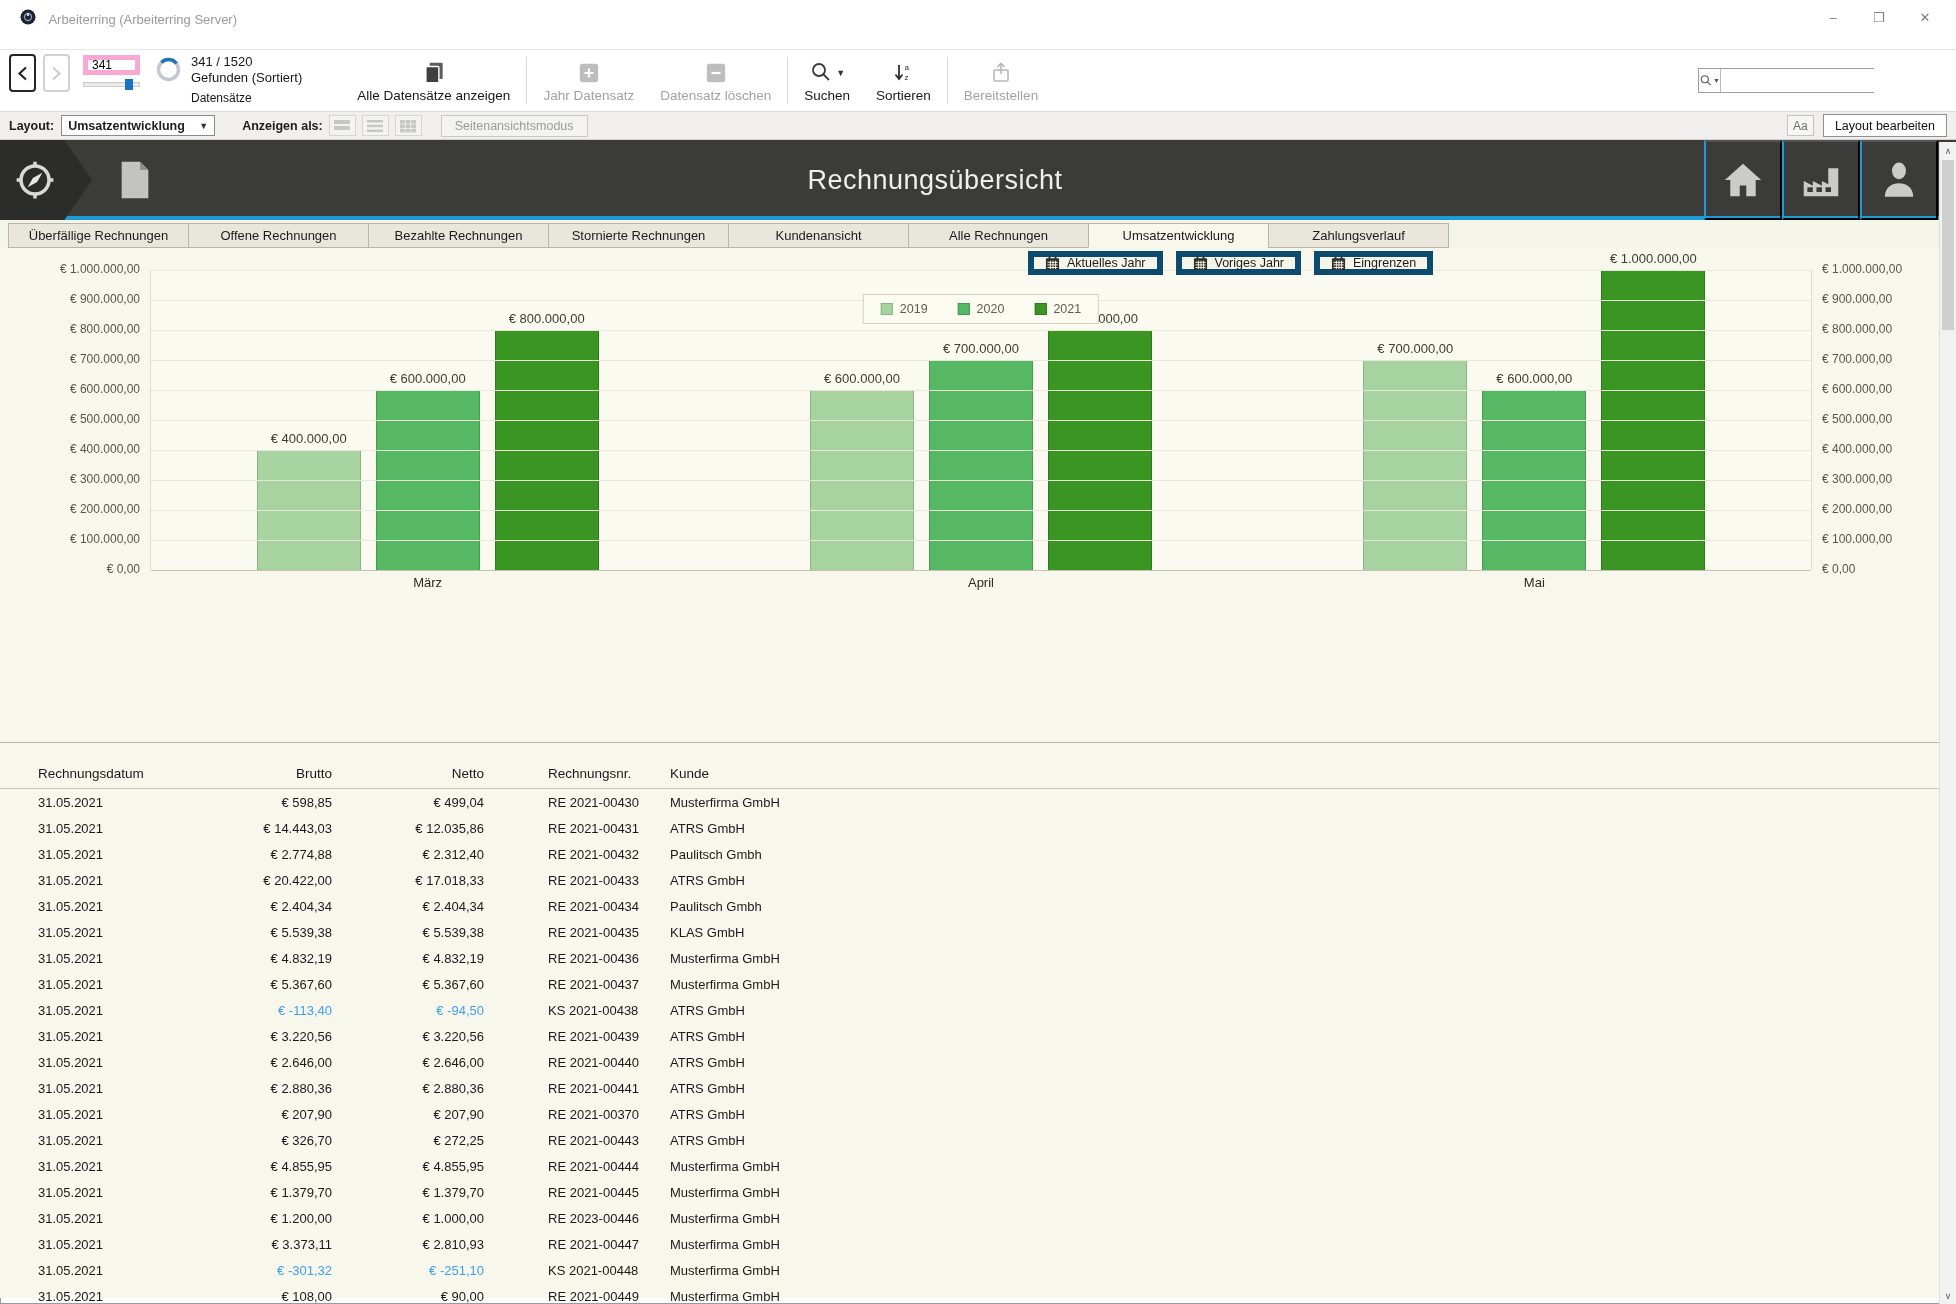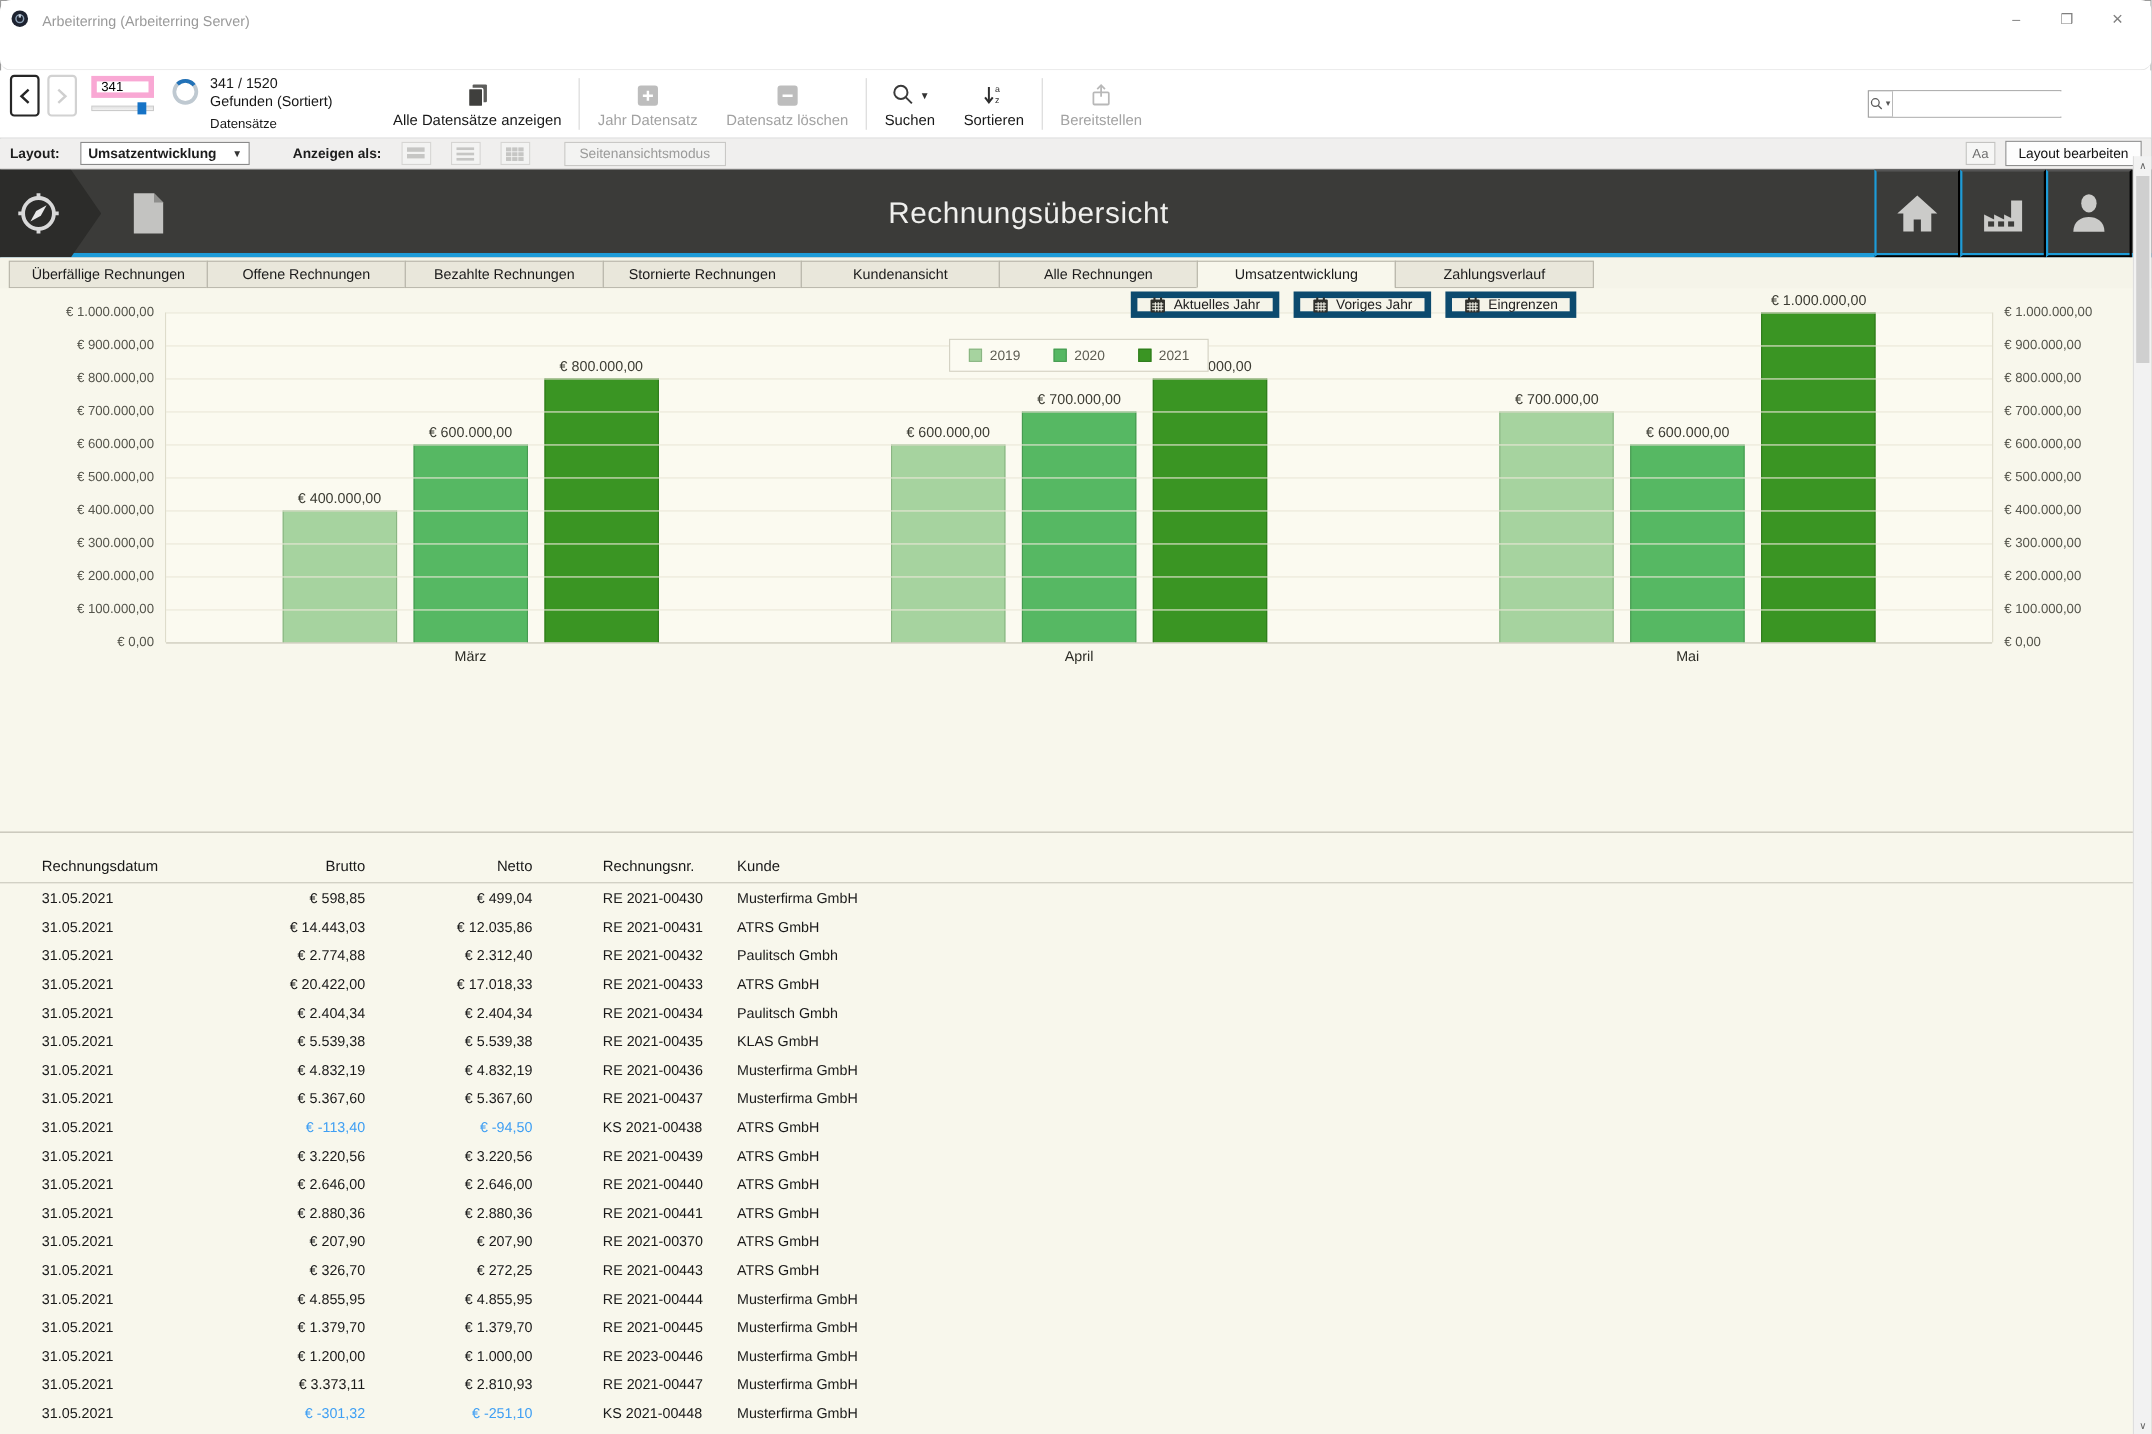--- a/index.html
+++ b/index.html
@@ -1,21 +1,21 @@
 <!DOCTYPE html>
 <html><head>
 <meta charset="utf-8">
 <style>
   html,body{margin:0;padding:0;background:#d8d8d8;}
   *{box-sizing:border-box;}
   .window{width:1956px;height:1304px;position:relative;background:#ffffff;overflow:hidden;
     font-family:"Liberation Sans",sans-serif;box-shadow:inset 0 0 0 1px #9b9b9b;}
 
   
-  .titlebar{height:64px;position:relative;padding:9px 0 0 10px;border-bottom:1px solid #e6e6e6;background:#fff;border-radius:10px;}
+  .titlebar{height:50px;position:relative;padding:9px 0 0 20px;border-bottom:1px solid #e6e6e6;background:#fff;}
   .app-icon{display:inline-block;vertical-align:middle;}
   .win-title{vertical-align:middle;margin-left:8px;font-size:13px;color:#9a9a9a;}
   .win-controls{position:absolute;top:4px;right:8px;display:flex;}
   .win-btn{width:46px;height:26px;display:flex;align-items:center;justify-content:center;color:#7f7f7f;font-size:13px;}
 
   
   .toolbar{height:62px;display:flex;align-items:stretch;border-bottom:1px solid #d9d9d9;background:#fff;position:relative;}
   .navgrp{display:flex;gap:7px;margin:4px 0 0 9px;align-items:flex-start;}
   .nav-btn{width:27px;height:38px;border:2px solid #262626;border-radius:4px;background:#fff;display:flex;align-items:center;justify-content:center;color:#262626;padding:0;}
   .nav-btn.disabled{border-color:#d2d2d2;color:#cfcfcf;}
@@ -30,21 +30,21 @@
   .tool-item .ticon{flex:1;display:flex;align-items:center;}
   .tool-item.disabled{color:#a2a2a2;}
   .tool-item.show-all{margin-left:42px;}
   .sep{width:1px;background:#d8d8d8;margin:7px 3px;}
   .caret{font-size:9px;color:#333;margin-left:3px;}
   .quickfind{position:absolute;right:82px;top:18px;width:176px;height:25px;border:1px solid #9f9f9f;display:flex;background:#fff;}
   .qf-cell{width:27px;border-right:1px solid #b9b9b9;display:flex;align-items:center;justify-content:center;}
   .quickfind input{flex:1;border:none;outline:none;font-size:12px;padding:0 5px;font-family:"Liberation Sans",sans-serif;}
 
   
-  .layoutbar{height:28px;background:#f0efee;border-bottom:1px solid #d2d1cf;display:flex;align-items:center;padding:0 9px;font-size:12.5px;color:#1d1d1d;gap:12px;}
+  .layoutbar{height:28px;background:#f0efee;border-bottom:1px solid #d2d1cf;display:flex;align-items:center;padding:0 9px;font-size:12.5px;color:#1d1d1d;}
   .lb-label{font-weight:700;}
   .lb-select{margin-left:7px;width:154px;height:21px;border:1px solid #8a8a8a;background:#fff;display:flex;align-items:center;justify-content:space-between;padding:0 6px;font-weight:700;}
   .lb-viewas{margin-left:27px;font-weight:700;}
   .vbtn{margin-left:6px;width:27px;height:21px;background:#f3f3f2;border:1px solid #d6d5d3;display:flex;align-items:center;justify-content:center;padding:0;}
   .pv-btn{margin-left:19px;height:22px;border:1px solid #c9c8c6;background:#f3f3f2;color:#9b9b9a;font-size:12.5px;padding:0 13px;font-family:"Liberation Sans",sans-serif;}
   .lb-right{margin-left:auto;display:flex;gap:9px;align-items:center;}
   .aa-btn{width:27px;height:21px;border:1px solid #c4c3c1;background:#f6f6f5;color:#6e6e6e;font-size:12px;padding:0;}
   .edit-btn{height:23px;border:1px solid #8f8f8f;background:#fdfdfd;font-size:12.5px;padding:0 11px;color:#111;font-family:"Liberation Sans",sans-serif;}
 
   

